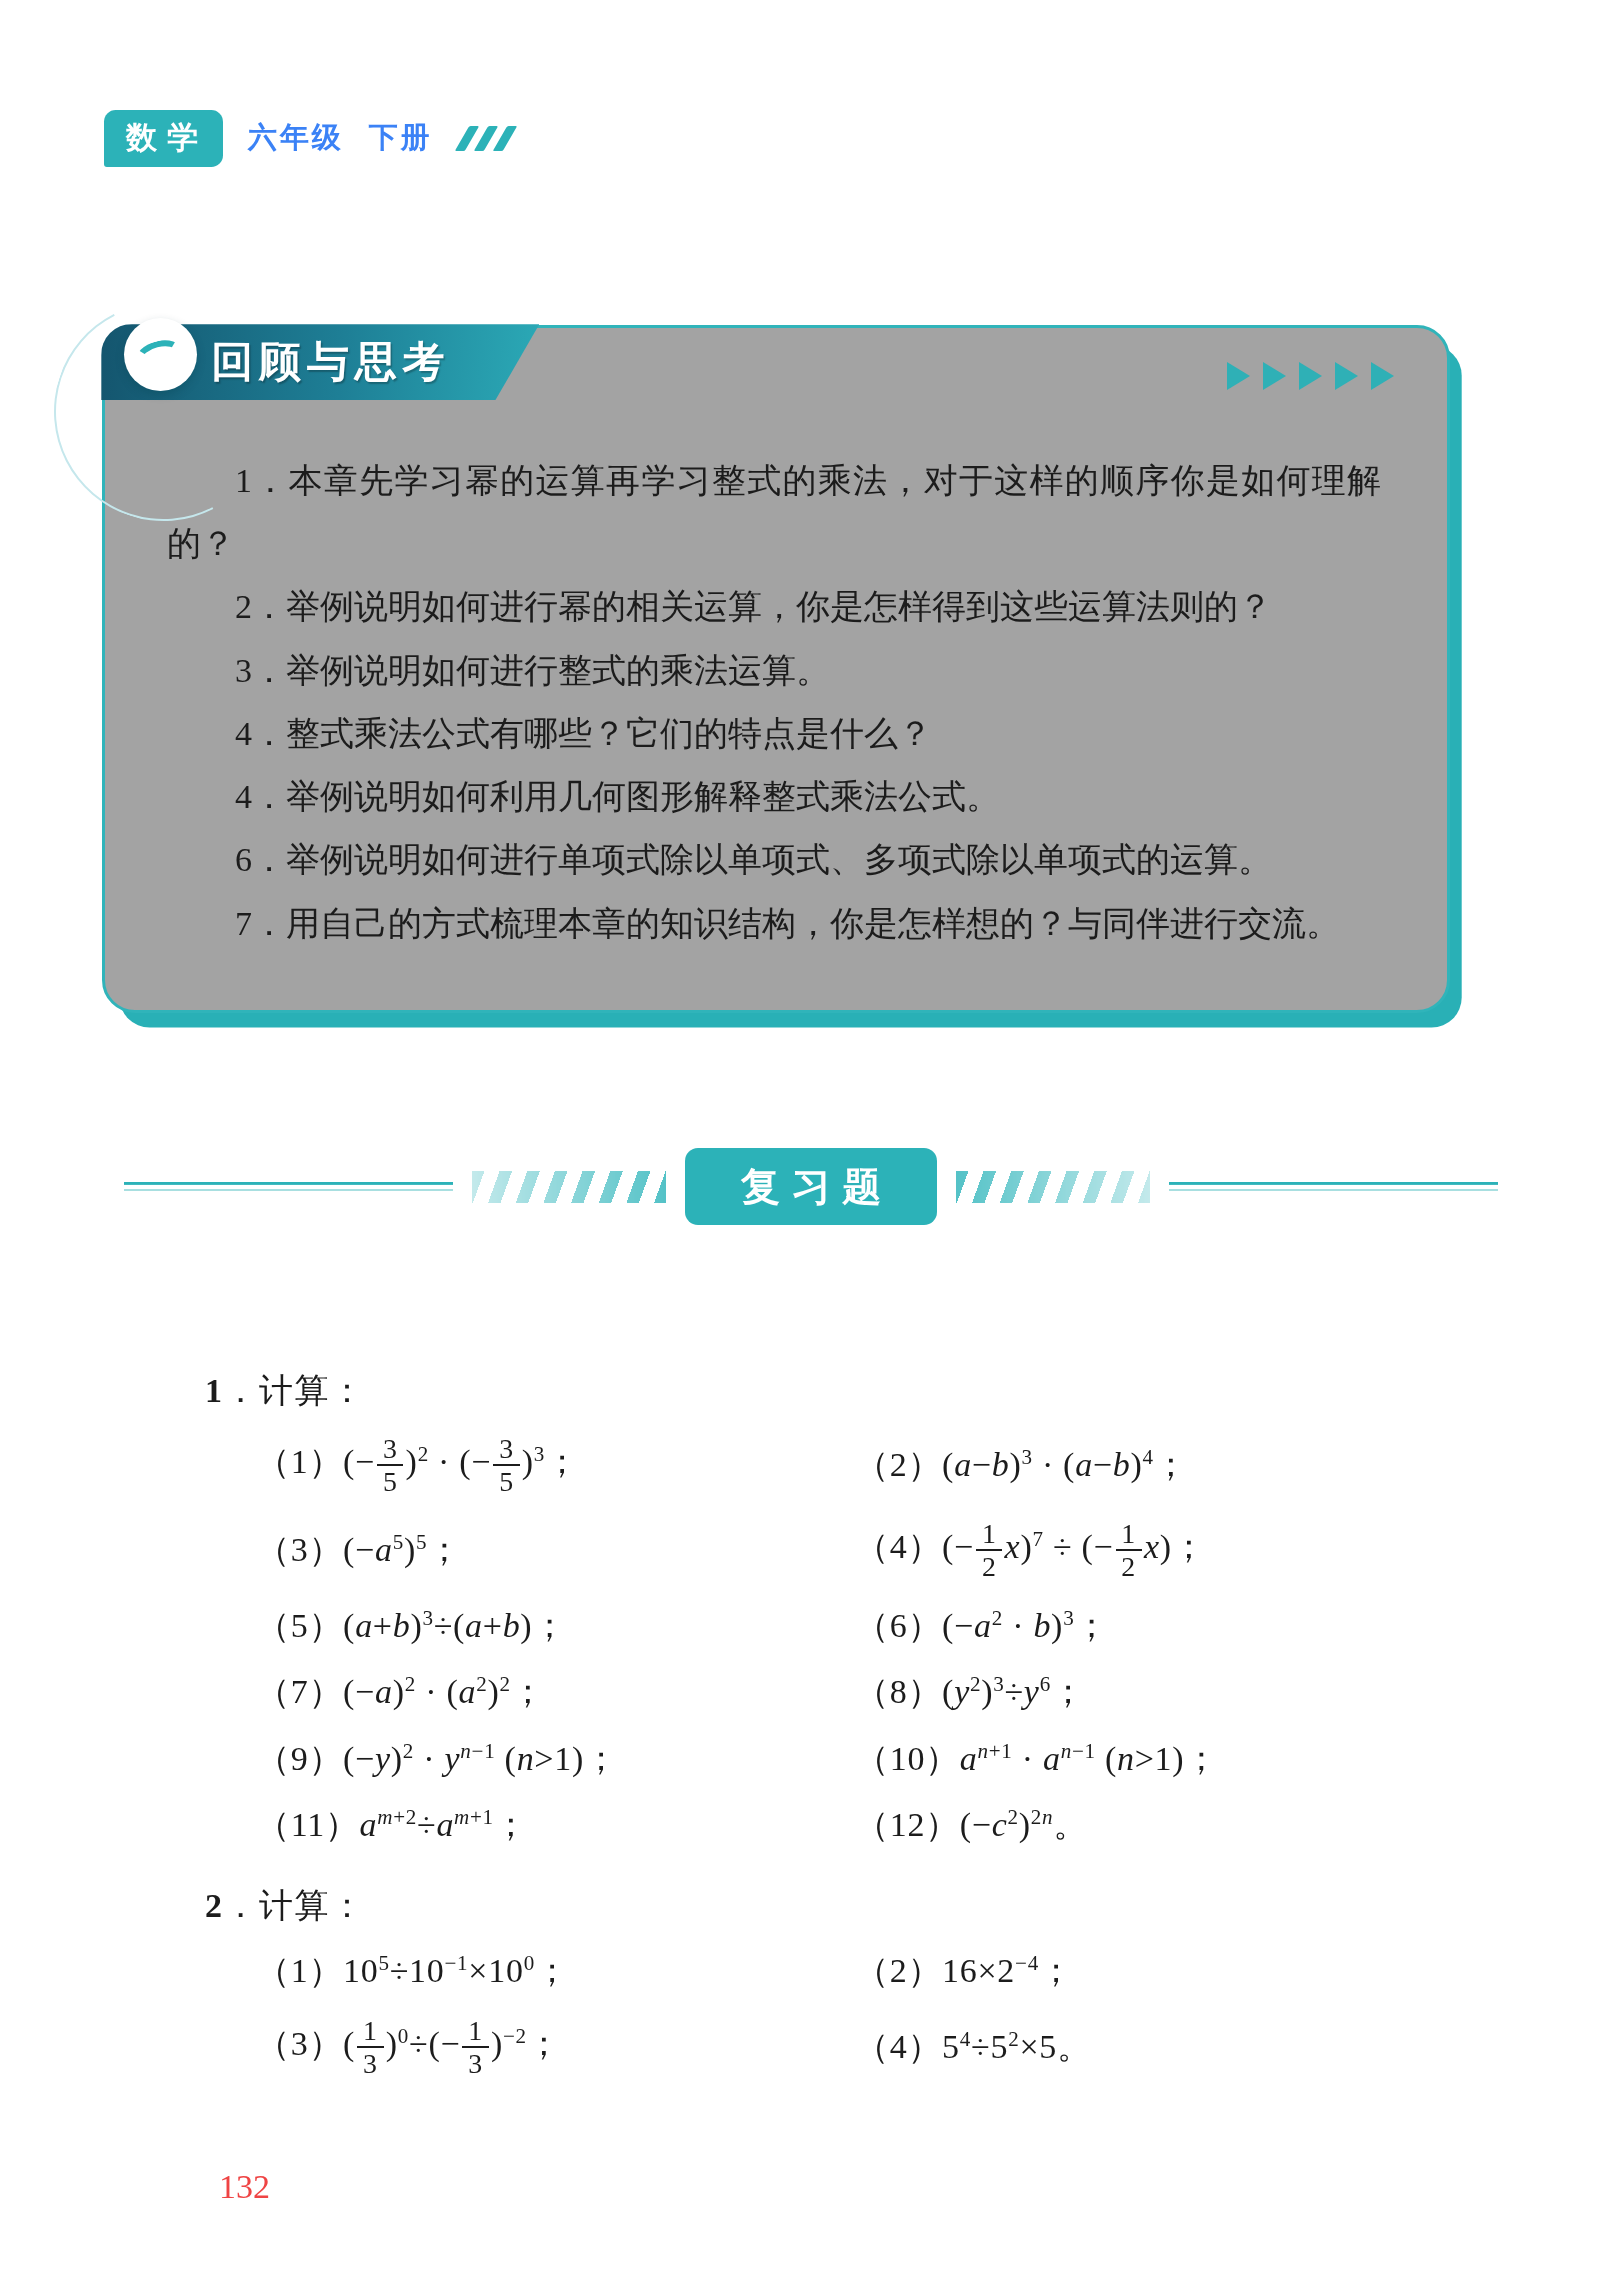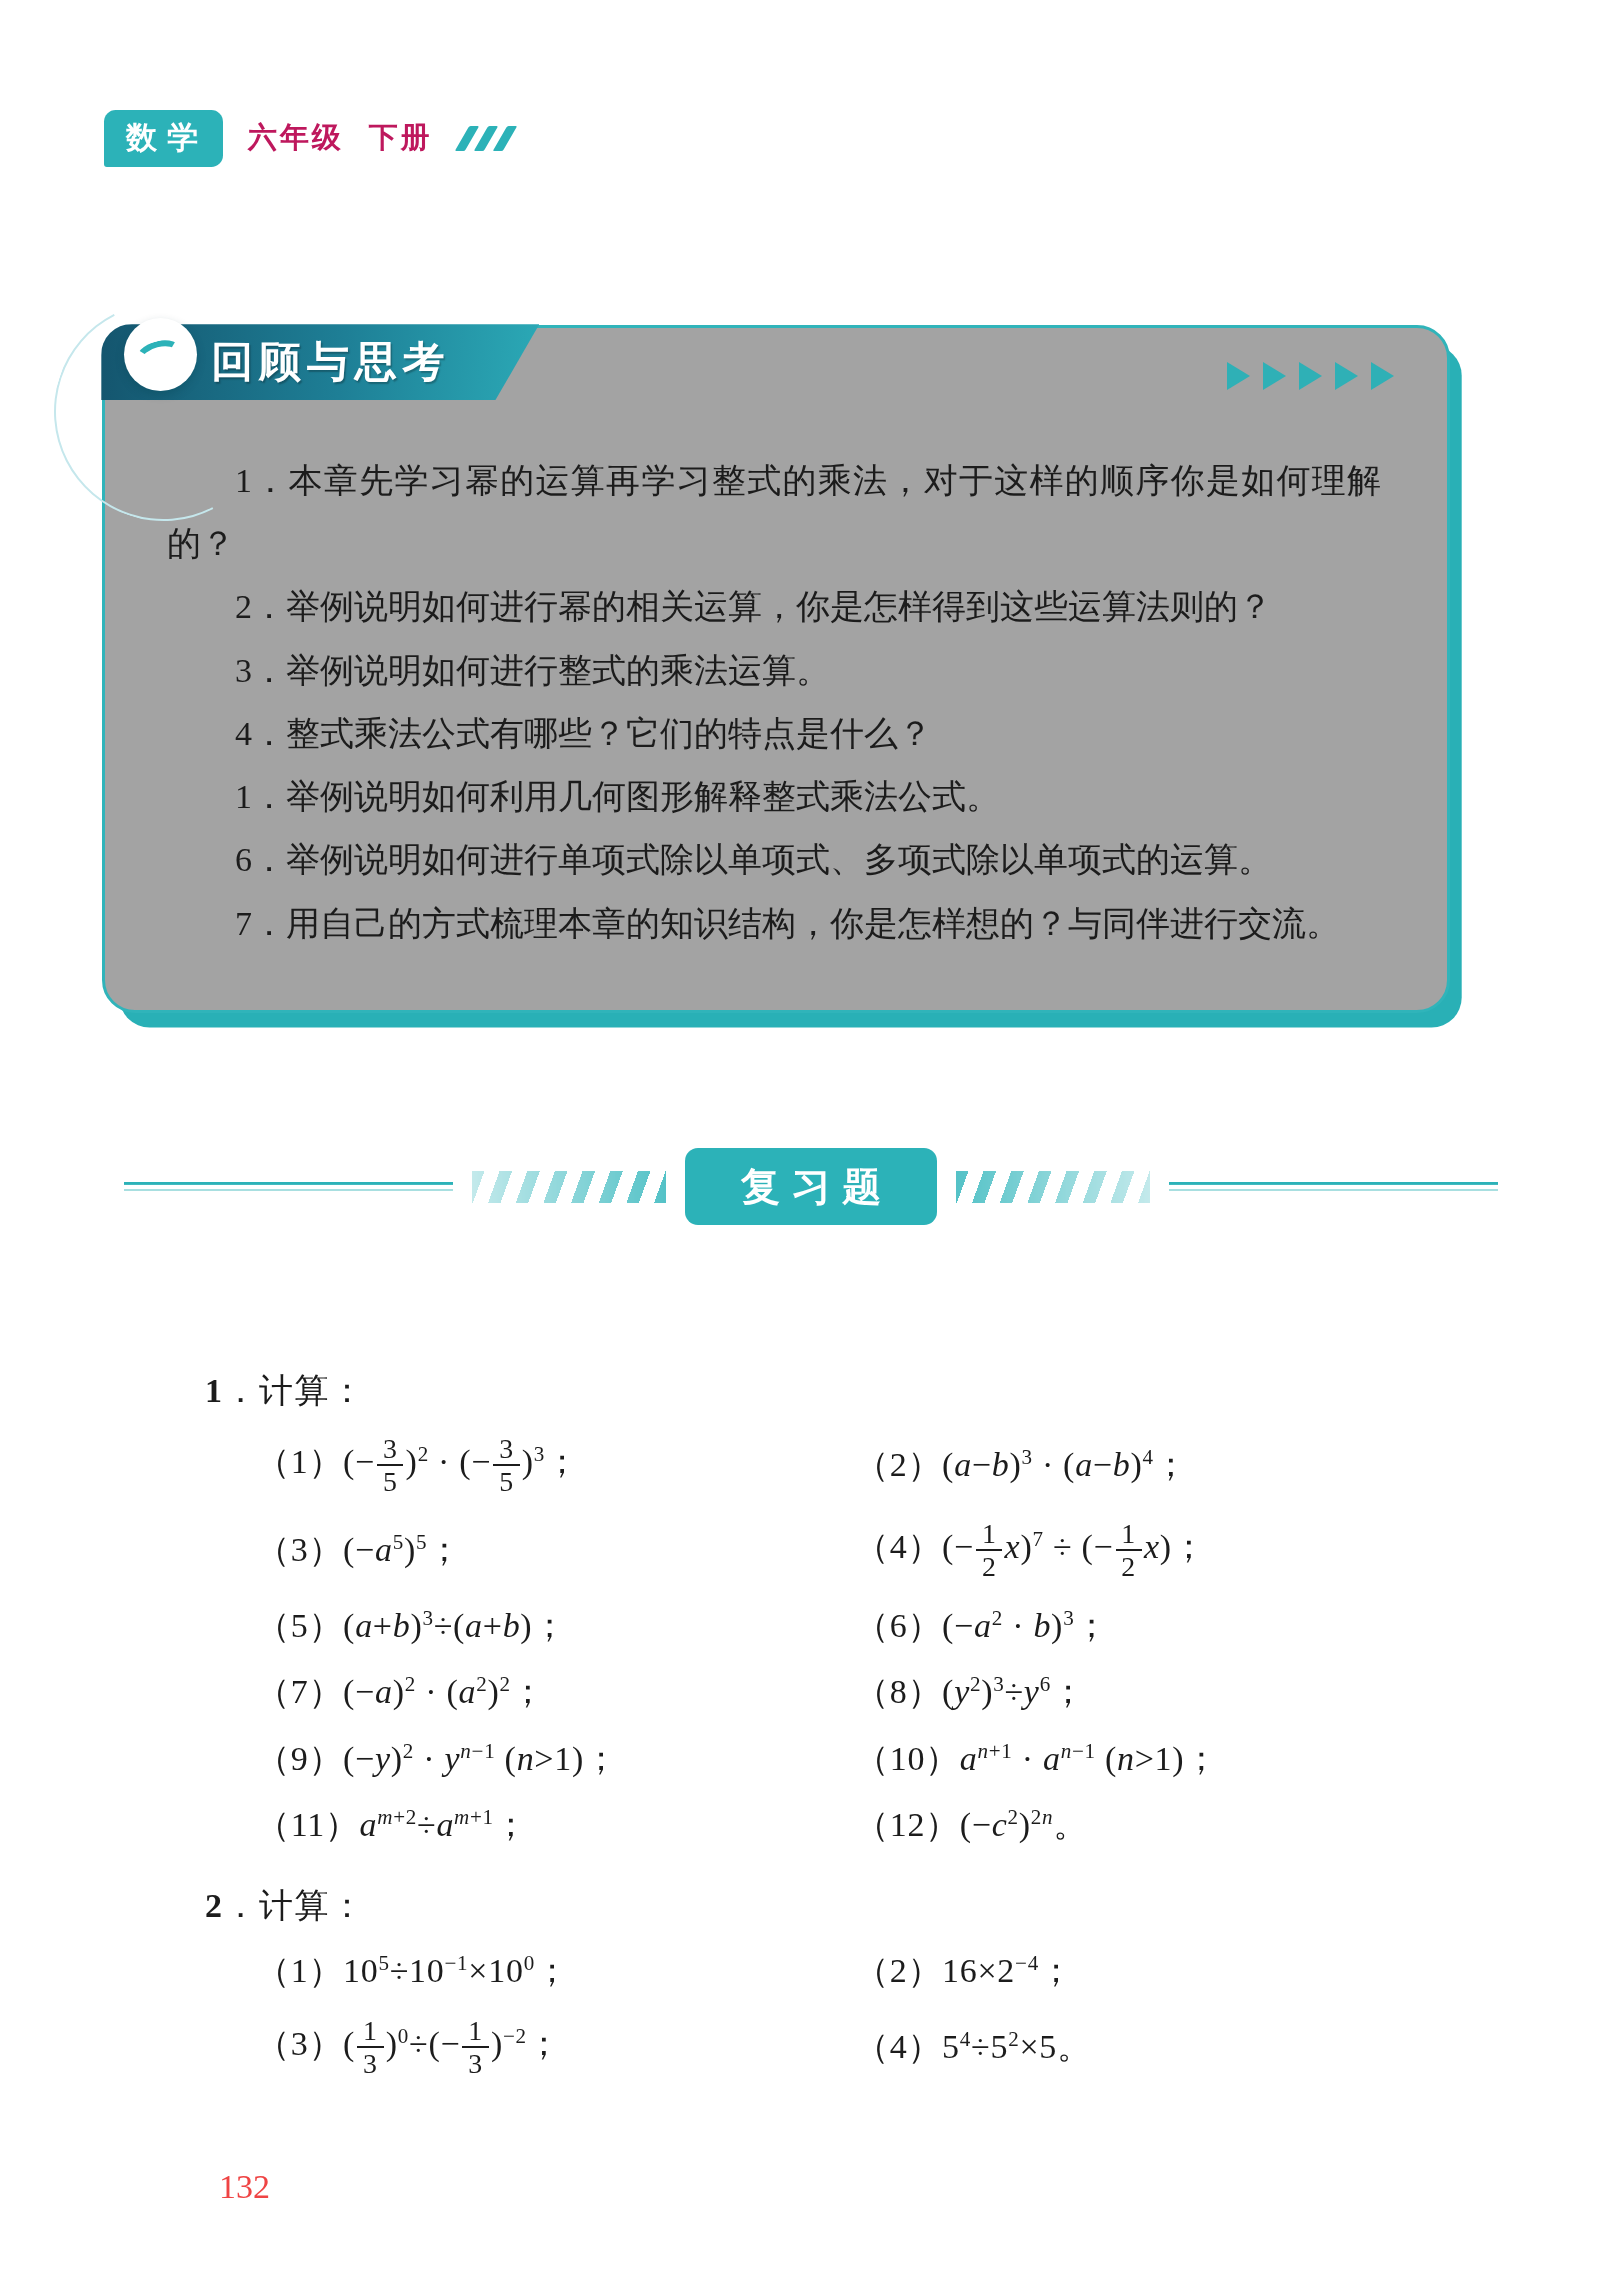--- a/index.html
+++ b/index.html
@@ -20,21 +20,21 @@
     font-family:"Liberation Sans","DejaVu Sans",sans-serif;
     padding-left:20px;
   }
   .subject-badge {
     background:#2cb2b8; color:#fff;
     font-weight:bold; font-size:31px;
     letter-spacing:10.2px;
     padding:7.3px 14.6px 7.3px 22px;
     border-radius:11.7px 11.7px 11.7px 2.9px;
   }
-  .grade-label { color:#be185d; font-weight:bold; font-size:29px; letter-spacing:2.9px; }
+  .grade-label { color:#3b82f6; font-weight:bold; font-size:29px; letter-spacing:2.9px; }
   .hdr-slashes { display:flex; gap:8.8px; margin-left:4.4px; }
   .hdr-slash { width:10.2px; height:25px; background:#2cb2b8; transform:skewX(-30deg); border-radius:1.5px; }
 
   
   .review-box {
     position:absolute; top:325px; left:102px; width:1348px;
     background:#a3a3a3;
     border:3.7px solid #30b4ba;
     border-radius:33px;
     box-shadow:14.6px 17.5px 0 -2.9px #29b0b6;
@@ -183,21 +183,21 @@
       <span class="tri"></span>
         <span class="tri"></span>
         <span class="tri"></span>
         <span class="tri"></span>
         <span class="tri"></span>
     </div>
     <p class="question">1．本章先学习幂的运算再学习整式的乘法，对于这样的顺序你是如何理解的？</p>
     <p class="question">2．举例说明如何进行幂的相关运算，你是怎样得到这些运算法则的？</p>
     <p class="question">3．举例说明如何进行整式的乘法运算。</p>
     <p class="question">4．整式乘法公式有哪些？它们的特点是什么？</p>
-    <p class="question">1．举例说明如何利用几何图形解释整式乘法公式。</p>
+    <p class="question">4．举例说明如何利用几何图形解释整式乘法公式。</p>
     <p class="question">6．举例说明如何进行单项式除以单项式、多项式除以单项式的运算。</p>
     <p class="question">7．用自己的方式梳理本章的知识结构，你是怎样想的？与同伴进行交流。</p>
   </div>
 
   <div class="banner-row">
     <span class="rule"></span>
     <span class="stripes stripes-left"></span>
     <span class="banner">复习题</span>
     <span class="stripes stripes-right"></span>
     <span class="rule"></span>

